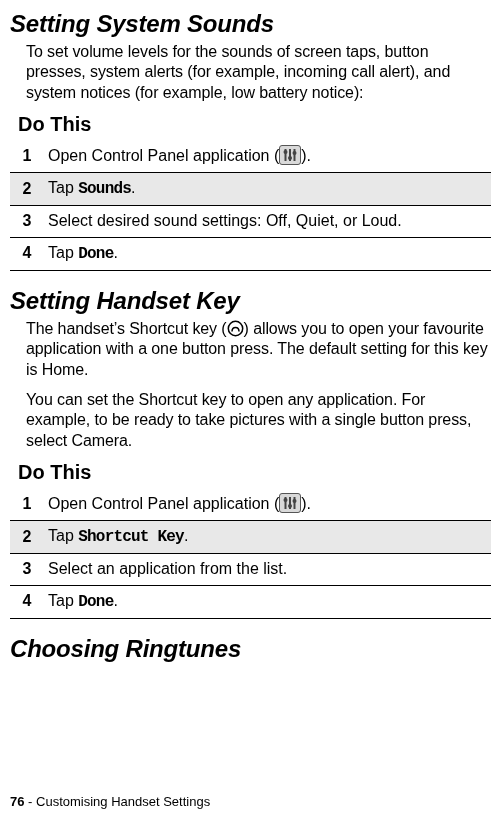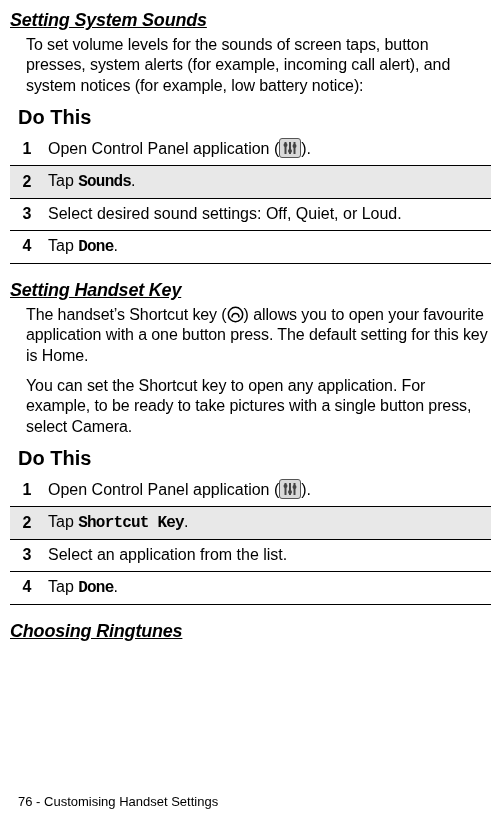--- a/index.html
+++ b/index.html
@@ -10,26 +10,25 @@
     font-family: Arial, Helvetica, sans-serif;
   }
   .page {
     width: 501px;
     min-height: 817px;
     padding: 8px 10px 16px 10px;
     box-sizing: border-box;
     position: relative;
   }
   h2 {
-    font-size: 18px;
+    font-size: 24px;
     font-weight: bold;
     font-style: italic;
     margin: 2px 0 4px 0;
     letter-spacing: -0.2px;
-    text-decoration: underline;
   }
   p {
     font-size: 16px;
     line-height: 1.28;
     margin: 0 0 10px 16px;
     letter-spacing: -0.1px;
   }
   .dothis {
     font-size: 20px;
     font-weight: bold;
@@ -90,22 +89,21 @@
     vertical-align: -3px;
     line-height: 0;
   }
   .footer {
     position: absolute;
     bottom: 8px;
     left: 10px;
     font-size: 13px;
   }
   .footer .pn {
-    font-weight: normal;
-    margin-left: 8px;
+    font-weight: bold;
   }
   .spacer-top {
     height: 14px;
   }
 </style>
 </head>
 <body>
 
 <div class="page">
 

